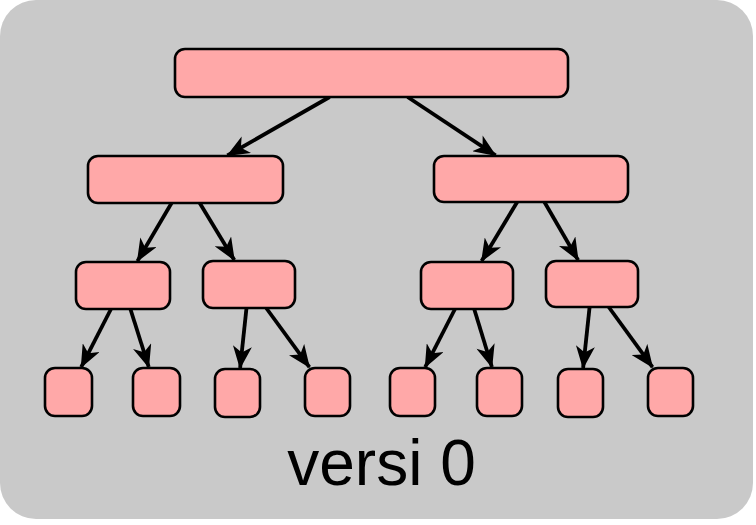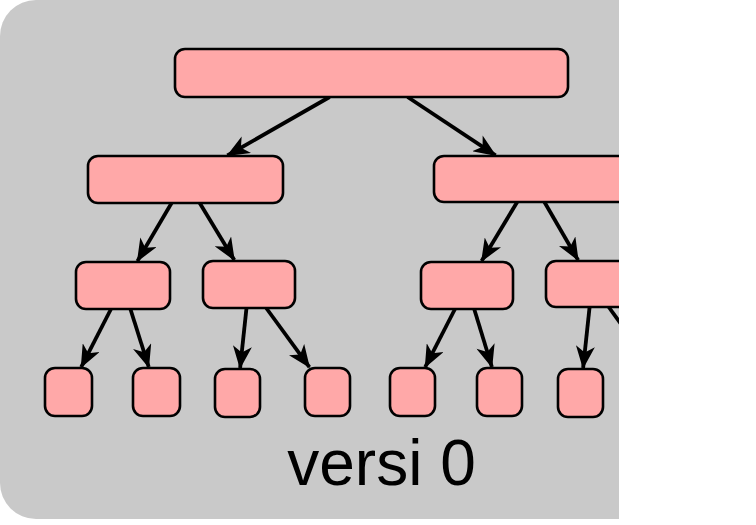--- a/index.html
+++ b/index.html
@@ -3,21 +3,21 @@
 <meta charset="utf-8">
 <style>
   html, body {
     margin: 0;
     padding: 0;
     background: #ffffff;
     font-family: "Liberation Sans", sans-serif;
   }
   .canvas {
     position: relative;
-    width: 619px;
+    width: 756px;
     height: 525px;
     background: #ffffff;
     overflow: hidden;
   }
   .board {
     position: absolute;
     left: 0;
     top: 0;
     width: 753px;
     height: 519px;

